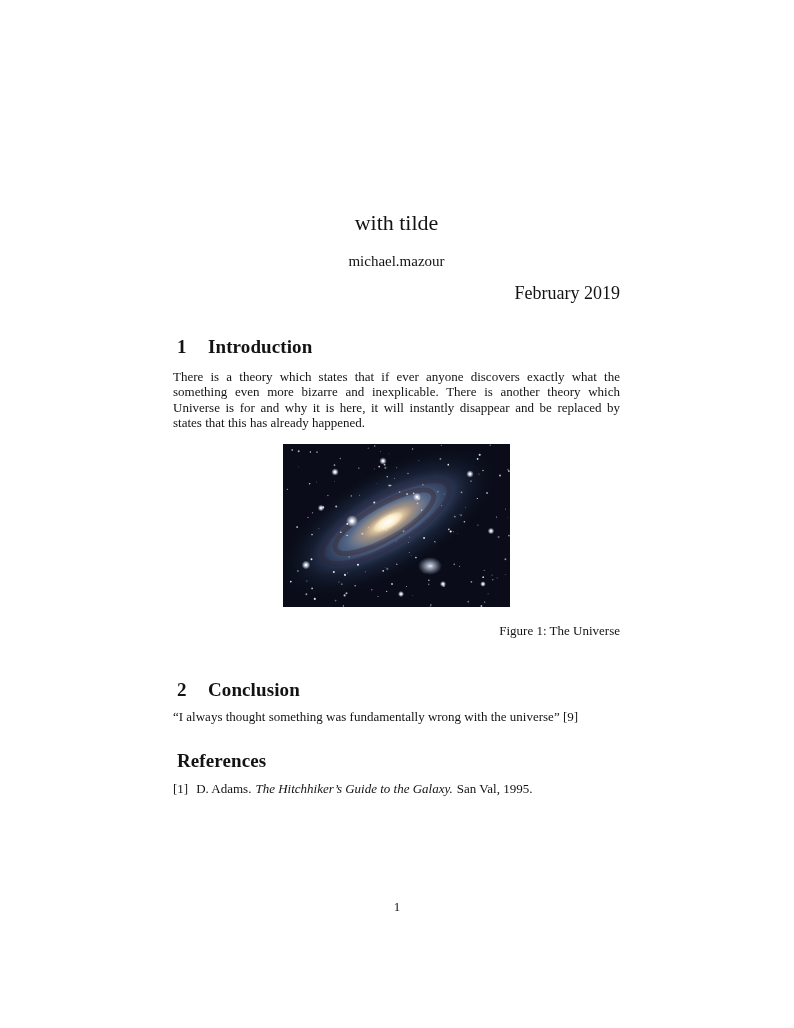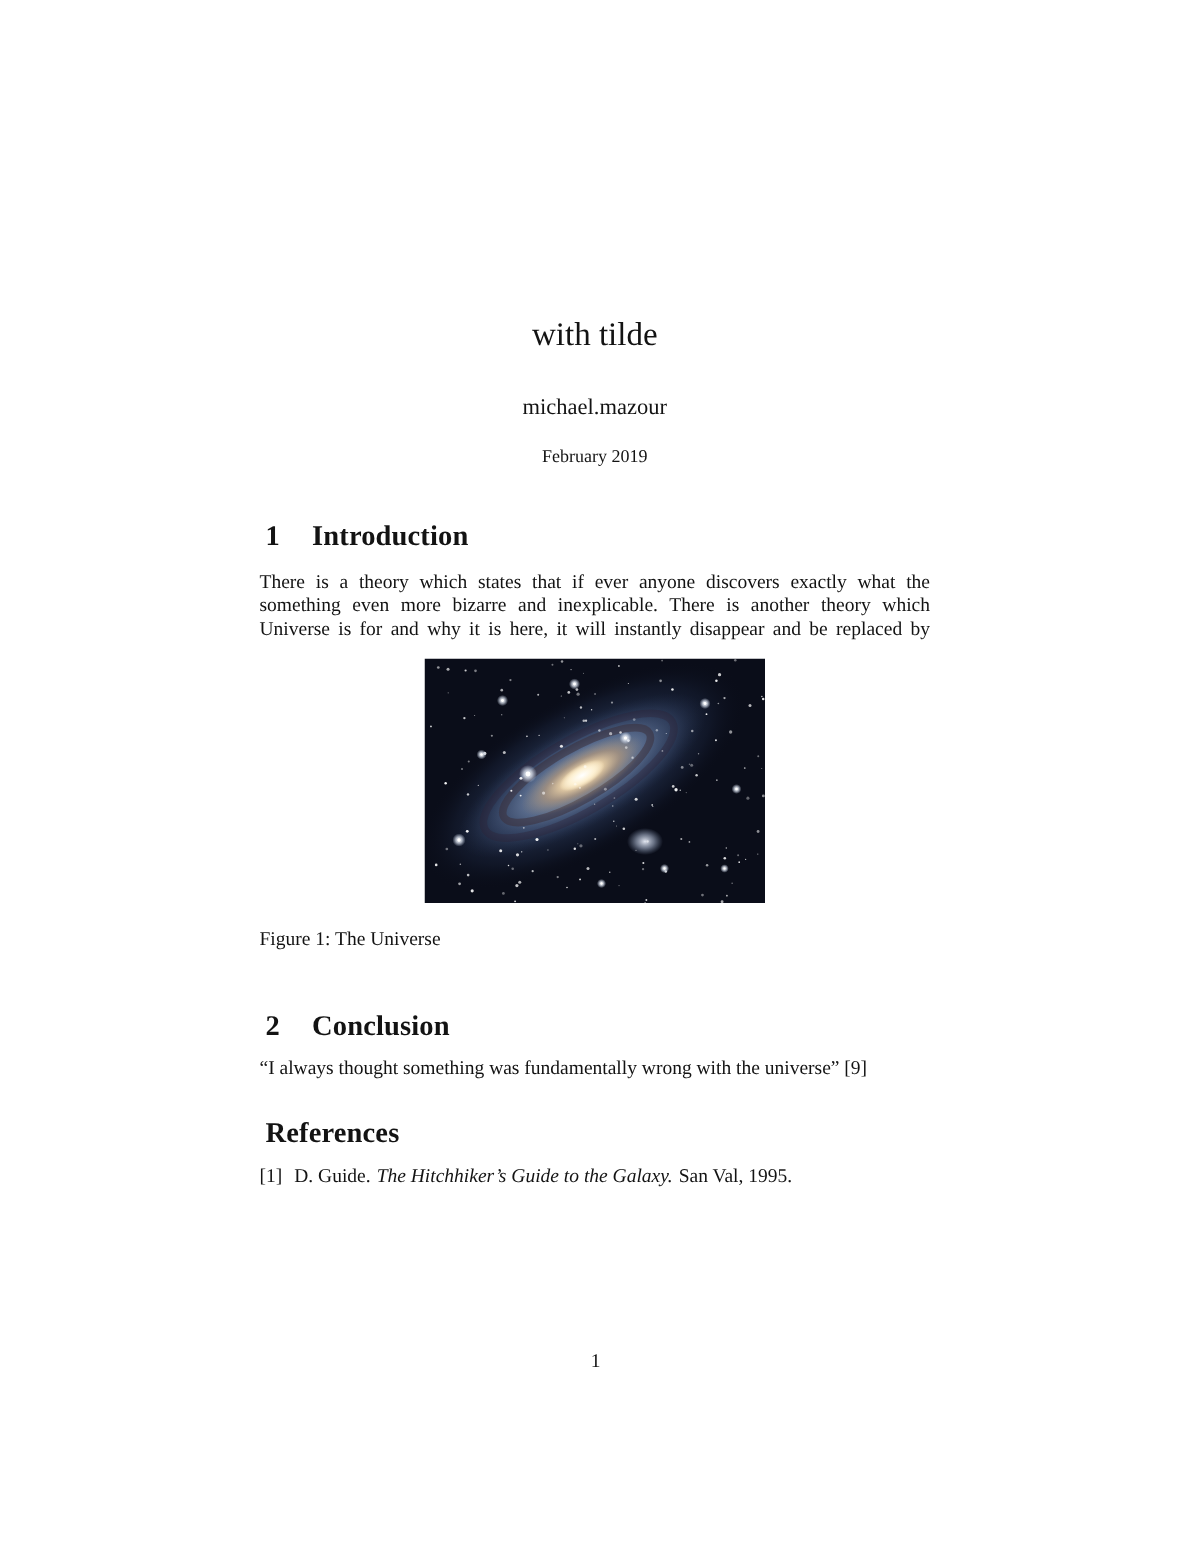--- a/index.html
+++ b/index.html
@@ -23,30 +23,30 @@
   }
   .doc-title {
     margin: 0;
     padding-top: 209px;
     font-size: 22px;
     font-weight: normal;
     line-height: 27px;
     text-align: center;
   }
   .doc-author {
-    margin-top: 27px;
+    margin-top: 16px;
     font-size: 15px;
     line-height: 18px;
     text-align: center;
   }
   .doc-date {
     margin-top: 14px;
-    font-size: 12px;
+    font-size: 18px;
     line-height: 18px;
-    text-align: center;
+    text-align: right;
   }
   .sec-heading {
     margin: 4px;
     font-size: 19px;
     font-weight: bold;
     line-height: 23px;
     letter-spacing: 0.1px;
   }
   .sec-heading .secnum {
     display: inline-block;
@@ -72,21 +72,21 @@
     justify-content: center;
   }
   .galaxy-frame {
     width: 227px; height: 163px;
     display: block;
   }
   .fig-caption {
     margin-top: 16px;
     font-size: 13px;
     line-height: 16px;
-    text-align: left;
+    text-align: right;
   }
   .quote-par {
     margin-top: 8px;
     font-size: 13px;
     line-height: 16px;
   }
   .ref-entry {
     margin-top: 9px;
     font-size: 13px;
     line-height: 16px;
@@ -111,20 +111,21 @@
     <h1 class="doc-title">with tilde</h1>
     <div class="doc-author">michael.mazour</div>
     <div class="doc-date">February 2019</div>
 
     <h2 class="sec-heading h-intro"><span class="secnum">1</span><span>Introduction</span></h2>
 
     <div class="body-par">
       <div class="jline">There is a theory which states that if ever anyone discovers exactly what the</div>
       <div class="jline">something even more bizarre and inexplicable. There is another theory which</div>
       <div class="jline">Universe is for and why it is here, it will instantly disappear and be replaced by</div>
+      <div class="lastline">states that this has already happened.</div>
     </div>
 
     <div class="figure-wrap">
       <svg class="galaxy-frame" viewBox="0 0 227 163" xmlns="http://www.w3.org/2000/svg" role="img">
         <defs>
           <radialGradient id="gGlow" cx="50%" cy="50%" r="50%">
             <stop offset="0%" stop-color="#5a729c" stop-opacity="0.85"></stop>
             <stop offset="45%" stop-color="#3c5078" stop-opacity="0.55"></stop>
             <stop offset="78%" stop-color="#22304e" stop-opacity="0.28"></stop>
             <stop offset="100%" stop-color="#0a0d19" stop-opacity="0"></stop>
@@ -349,18 +350,18 @@
     </div>
 
     <div class="fig-caption">Figure 1: The Universe</div>
 
     <h2 class="sec-heading h-concl"><span class="secnum">2</span><span>Conclusion</span></h2>
 
     <div class="quote-par">“I always thought something was fundamentally wrong with the universe” [9]</div>
 
     <h2 class="sec-heading h-refs">References</h2>
 
-    <div class="ref-entry"><span class="ref-label">[1]</span><span class="ref-authors">D. Guide.</span><span class="ref-title">The Hitchhiker’s Guide to the Galaxy.</span><span>San Val, 1995.</span></div>
+    <div class="ref-entry"><span class="ref-label">[1]</span><span class="ref-authors">D. Adams.</span><span class="ref-title">The Hitchhiker’s Guide to the Galaxy.</span><span>San Val, 1995.</span></div>
 
   </div>
 
   <div class="page-number">1</div>
 </div>
 
 </body></html>

